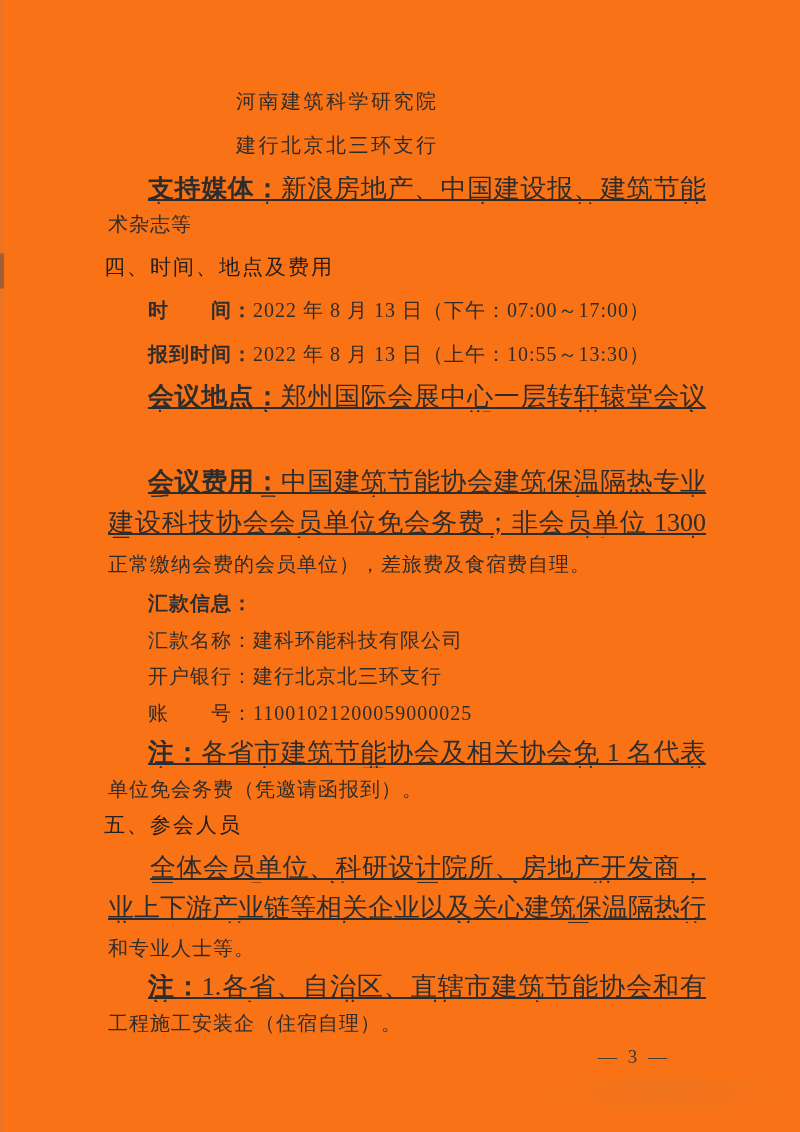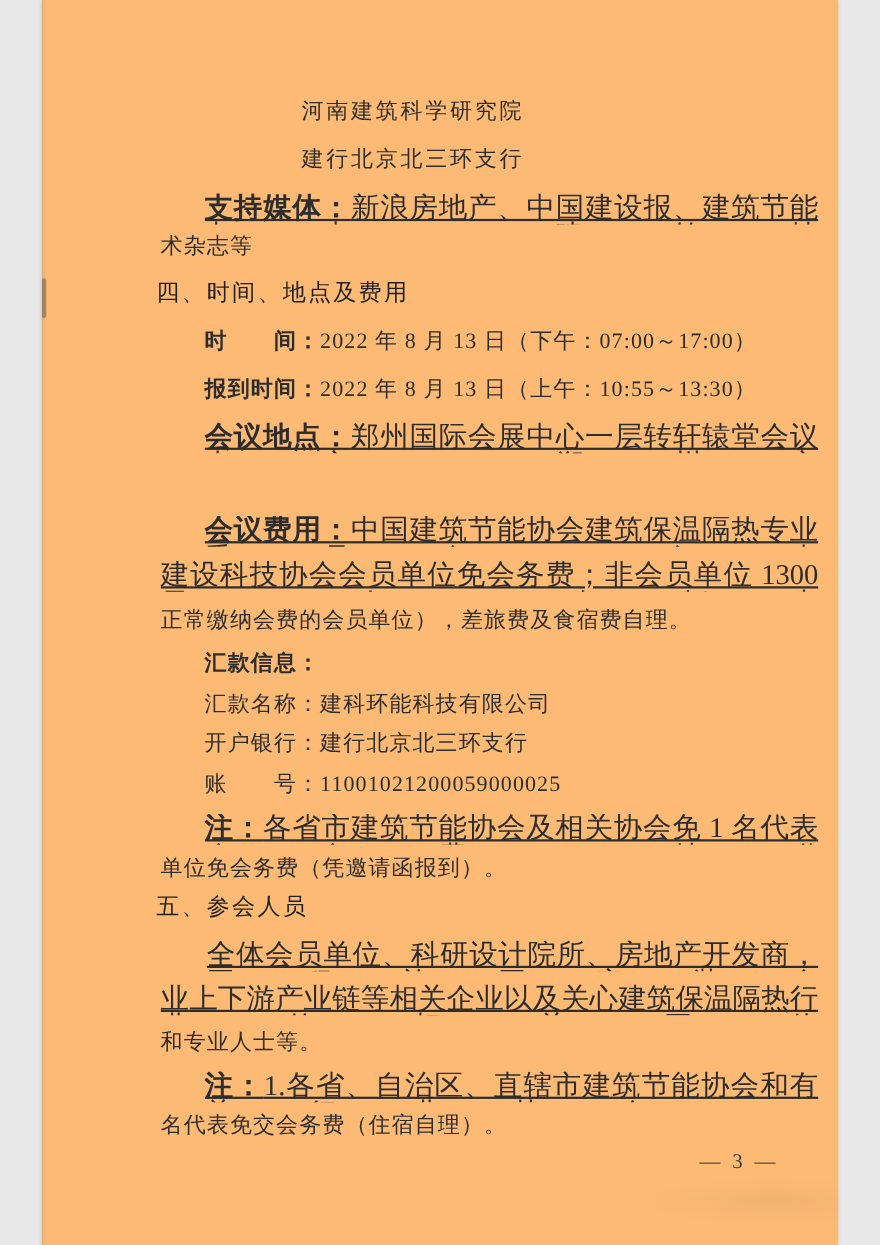--- a/index.html
+++ b/index.html
@@ -1,22 +1,22 @@
 <!DOCTYPE html>
 <html><head>
 <meta charset="utf-8">
 <style>
   html, body { margin: 0; padding: 0; }
   body { background: #e8e8e8; }
   .page {
     position: relative;
-    width: 724px;
+    width: 800px;
     height: 1132px;
     margin: 0 auto;
-    background: #fdba74;
+    background: #f97316;
     color: #2d2d2d;
     font-family: "Liberation Serif", "DejaVu Serif", serif;
     overflow: hidden;
     box-shadow: 0 0 4px rgba(0,0,0,0.15);
   }
   .ln {
     position: absolute;
     font-size: 20px;
     line-height: 26px;
     letter-spacing: 1px;
@@ -96,17 +96,17 @@
   <div class="ln jst" style="top:740px;left:148px;width:558px"><span class="lbl">注：</span><span>各省市建筑节能协会及相关协会免 1 名代表会务费，特邀</span></div>
   <div class="ln" style="top:776px;left:108px">单位免会务费（凭邀请函报到）。</div>
 
   <div class="ln hd" style="top:812px;left:104px">五、参会人员</div>
 
   <div class="ln jst" style="top:855px;left:150px;width:556px">全体会员单位、科研设计院所、房地产开发商，工程施工安装企</div>
   <div class="ln" style="top:935px;left:108px">和专业人士等。</div>
   <div class="ln jst" style="top:895px;left:108px;width:598px">业上下游产业链等相关企业以及关心建筑保温隔热行业的相关团体</div>
 
   <div class="ln jst" style="top:974px;left:148px;width:558px"><span class="lbl">注：</span><span>1.各省、自治区、直辖市建筑节能协会和有关行业协会 1</span></div>
-  <div class="ln" style="top:1010px;left:108px">名代表免交会务费（住宿自理）。</div>
+  <div class="ln" style="top:1010px;left:108px">工程施工安装企（住宿自理）。</div>
 
   <div class="ln pageno" style="top:1044px;left:598px">— 3 —</div>
 
 </div>
 
 </body></html>

